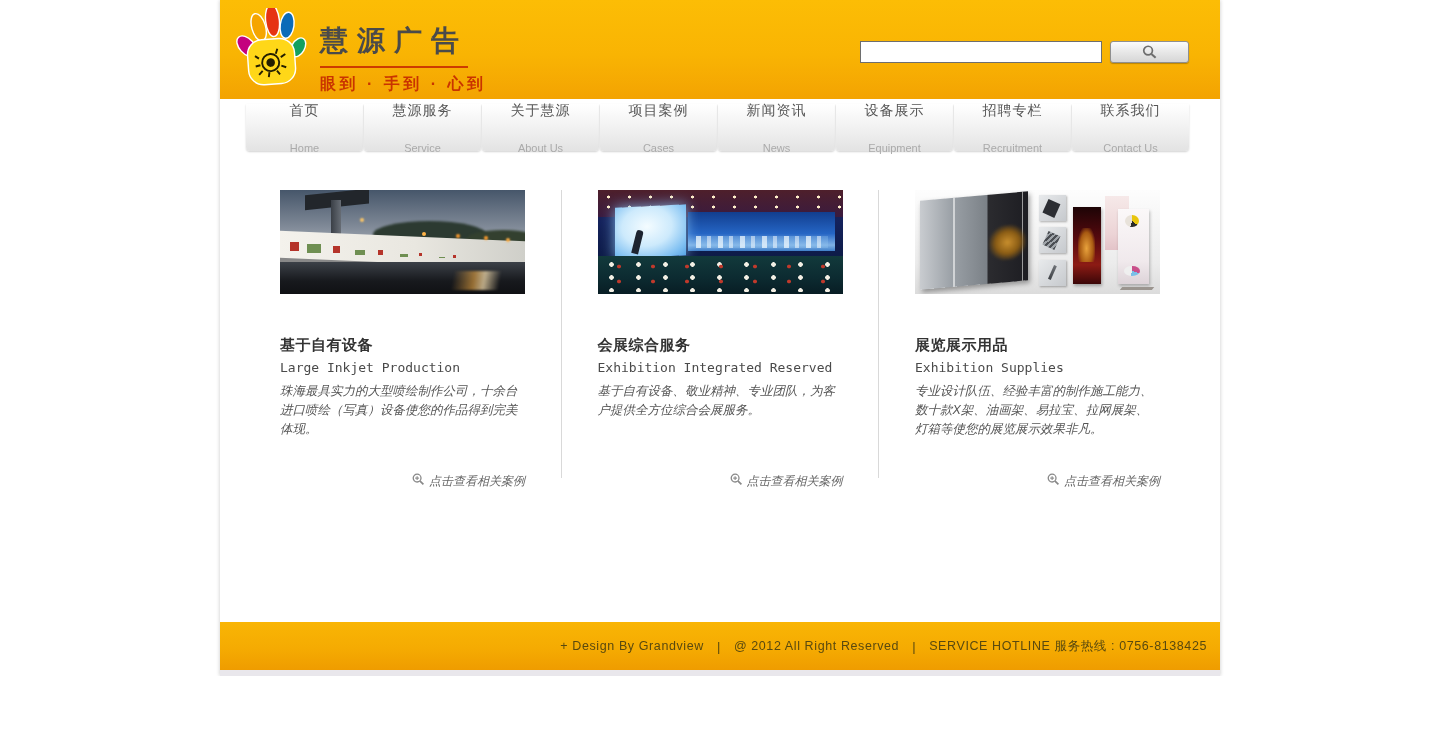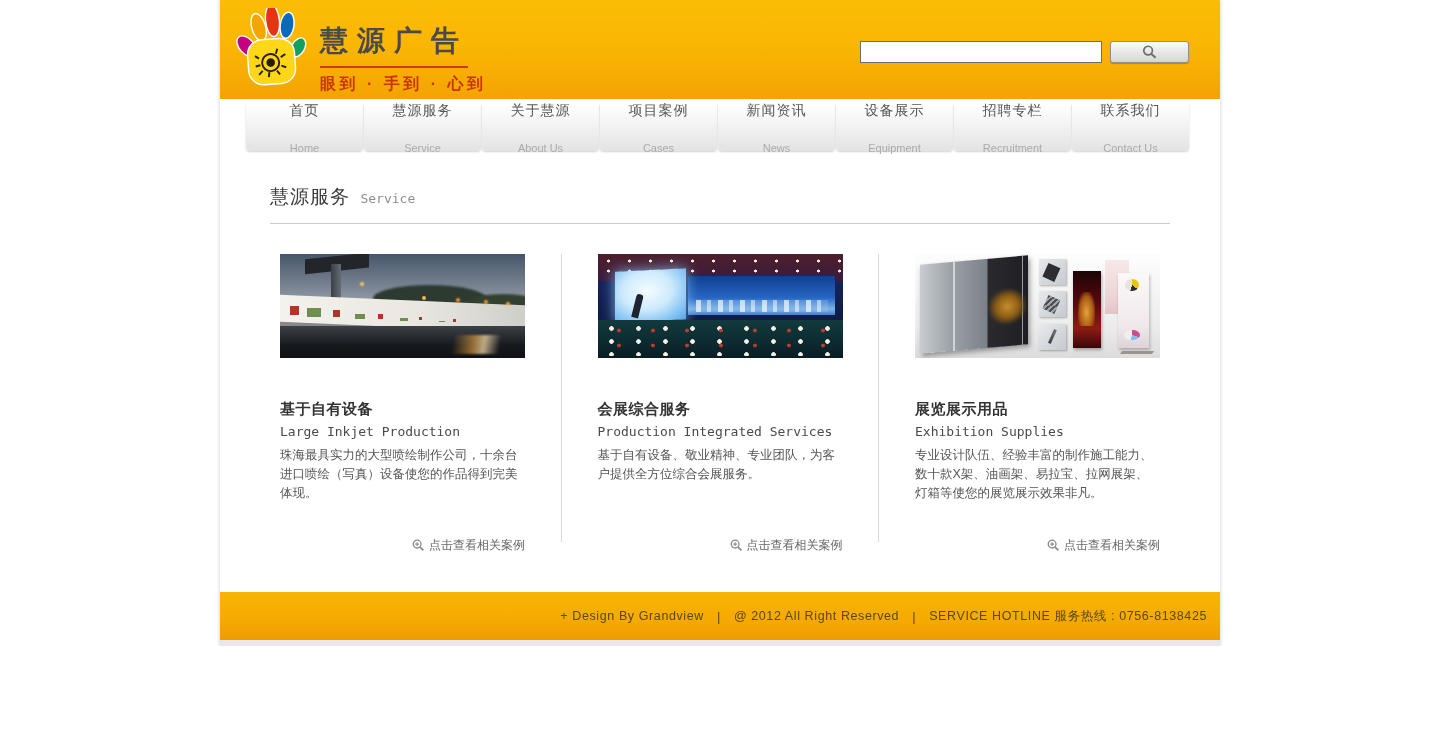--- a/index.html
+++ b/index.html
@@ -61,24 +61,24 @@
   .page-title-en { font-size:13px; color:#8f8f8f; font-family:"DejaVu Sans Mono",monospace; margin-left:6px; }
 
   .cards { display:flex; justify-content:space-between; margin-top:30px; padding:0 10px; }
   .card { width:245px; position:relative; min-height:300px; }
   .v-divider { width:1px; background:#d9d9d9; margin:0 0 12px 0; }
   .photo {
     width:245px; height:104px; position:relative; overflow:hidden; background:#888;
   }
   .card-title { font-size:15px; font-weight:bold; color:#333; margin-top:42px; letter-spacing:0.5px; }
   .card-sub { font-size:13px; color:#4a4a4a; font-family:"DejaVu Sans Mono",monospace; margin-top:5px; }
-  .card-desc { font-size:12.5px; color:#555; line-height:19px; margin-top:7px; }
+  .card-desc { font-size:12.5px; color:#555; line-height:19px; margin-top:7px;font-style:italic; }
   .case-link {
     position:absolute; right:0; bottom:0; font-size:12px; color:#666;
-    display:flex; align-items:center; gap:4px; cursor:pointer; text-decoration:none;
+    display:flex; align-items:flex-start; gap:4px; cursor:pointer; text-decoration:none;font-style:italic;
   }
 
   
   .p1-sky{position:absolute;inset:0 0 52% 0;background:linear-gradient(180deg,#46566a,#7d8795 70%,#98a0ab);}
   .p1-hill{position:absolute;left:38%;top:30%;width:46%;height:26%;background:#2c3a31;border-radius:50% 50% 0 0;filter:blur(1px);}
   .p1-hill2{position:absolute;left:76%;top:38%;width:30%;height:18%;background:#33402f;border-radius:50% 50% 0 0;filter:blur(1px);}
   .p1-sign{position:absolute;left:10%;top:2%;width:26%;height:14%;background:#22262b;transform:skewY(-6deg);}
   .p1-pole{position:absolute;left:21%;top:10%;width:4%;height:40%;background:linear-gradient(90deg,#3a3f46,#666c74);}
   .p1-board{position:absolute;left:0;top:44%;width:100%;height:26%;background:linear-gradient(91deg,#f4f2ec 0%,#e9e7e0 55%,#cfcfc9 100%);transform:skewY(2.5deg);}
   .p1-chip-red{position:absolute;left:4%;top:50%;width:9px;height:9px;background:#b5342a;box-shadow:42px 3px 0 -1px #b5342a,86px 6px 0 -2px #b5342a,126px 8px 0 -3px #b5342a,160px 10px 0 -3px #b5342a;}
@@ -195,24 +195,20 @@
       <span class="nav-zh">招聘专栏</span>
       <span class="nav-en">Recruitment</span>
     </div>
     <div class="nav-tab">
       <span class="nav-zh">联系我们</span>
       <span class="nav-en">Contact Us</span>
     </div>
   </nav>
 
   <main class="main">
-    <div class="page-head">
-      <h2 class="page-title-zh">慧源服务</h2>
-      <span class="page-title-en">Service</span>
-    </div>
 
     <div class="cards">
 
       <div class="card">
         <div class="photo">
           <div class="p1-sky"></div>
           <div class="p1-hill"></div>
           <div class="p1-hill2"></div>
           <div class="p1-sign"></div>
           <div class="p1-pole"></div>
@@ -246,21 +242,21 @@
           <div class="p2-dots"></div>
           <div class="p2-backdrop"></div>
           <div class="p2-skyline"></div>
           <div class="p2-screen"></div>
           <div class="p2-person"></div>
           <div class="p2-floor"></div>
           <div class="p2-cups"></div>
           <div class="p2-flags"></div>
         </div>
         <h3 class="card-title">会展综合服务</h3>
-        <div class="card-sub">Production Integrated Services</div>
+        <div class="card-sub">Exhibition Integrated Reserved</div>
         <p class="card-desc">基于自有设备、敬业精神、专业团队，为客户提供全方位综合会展服务。</p>
         <a class="case-link">
           <svg width="13" height="13" viewBox="0 0 14 14">
             <circle cx="5.5" cy="5.5" r="4.2" fill="none" stroke="#888" stroke-width="1.4"></circle>
             <line x1="3.4" y1="5.5" x2="7.6" y2="5.5" stroke="#888" stroke-width="1.2"></line>
             <line x1="5.5" y1="3.4" x2="5.5" y2="7.6" stroke="#888" stroke-width="1.2"></line>
             <line x1="8.7" y1="8.7" x2="12.3" y2="12.3" stroke="#888" stroke-width="1.8"></line>
           </svg>
           <span>点击查看相关案例</span>
         </a>

